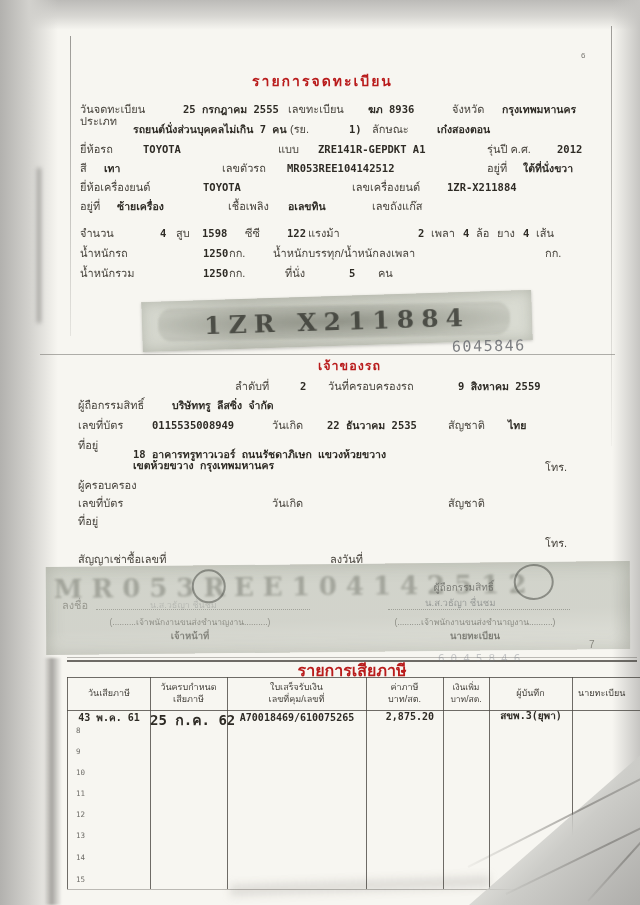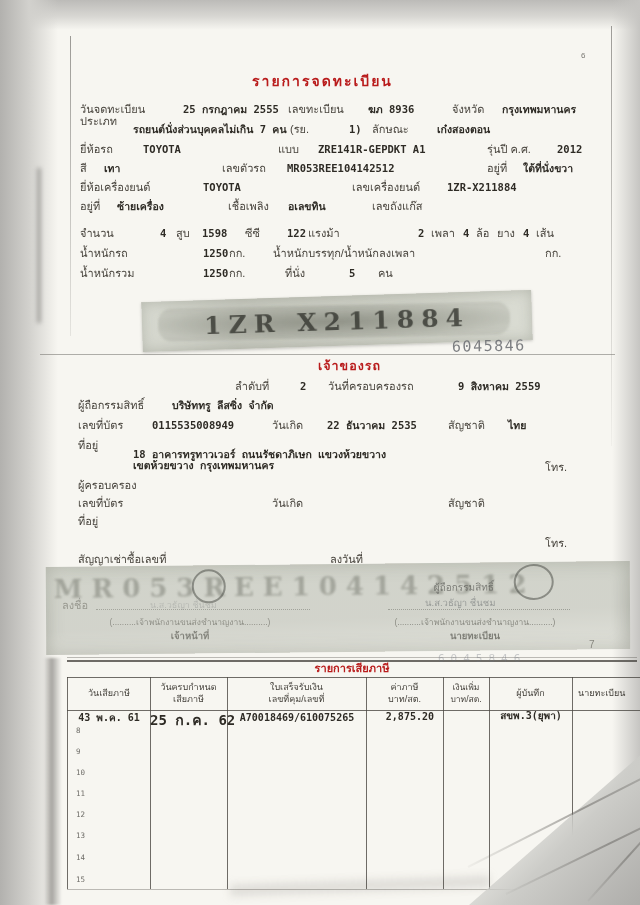--- a/index.html
+++ b/index.html
@@ -223,21 +223,21 @@
 
   <span class="sig officer" style="left:95px;top:618px;width:190px">(..........เจ้าพนักงานขนส่งชำนาญงาน..........)</span>
   <span class="sig role" style="left:95px;top:631px;width:190px">เจ้าหน้าที่</span>
   <span class="sig officer" style="left:380px;top:618px;width:190px">(..........เจ้าพนักงานขนส่งชำนาญงาน..........)</span>
   <span class="sig role" style="left:380px;top:631px;width:190px">นายทะเบียน</span>
   <span class="sig" style="left:589px;top:640px;font-size:10px;color:#55524c">7</span>
   <div class="faint-serial">6045846</div>
 
   <div class="tl-f" style="left:67px;top:657px;width:570px;height:1px"></div>
   <div class="tl" style="left:67px;top:660px;width:570px;height:1.5px"></div>
-  <span class="hd" style="left:67px;top:663px;width:570px;text-align:center;font-size:11px">รายการเสียภาษี</span>
+  <span class="hd" style="left:67px;top:663px;width:570px;text-align:center;font-size:16px">รายการเสียภาษี</span>
 
   <div class="tl" style="left:67px;top:677px;width:573px;height:1px"></div>
   <div class="tl" style="left:67px;top:710px;width:573px;height:1px"></div>
   <div class="tl" style="left:67px;top:677px;width:1px;height:212px"></div>
   <div class="tl" style="left:150px;top:677px;width:1px;height:212px"></div>
   <div class="tl" style="left:227px;top:677px;width:1px;height:212px"></div>
   <div class="tl" style="left:366px;top:677px;width:1px;height:212px"></div>
   <div class="tl" style="left:443px;top:677px;width:1px;height:212px"></div>
   <div class="tl" style="left:489px;top:677px;width:1px;height:212px"></div>
   <div class="tl" style="left:572px;top:677px;width:1px;height:212px"></div>

